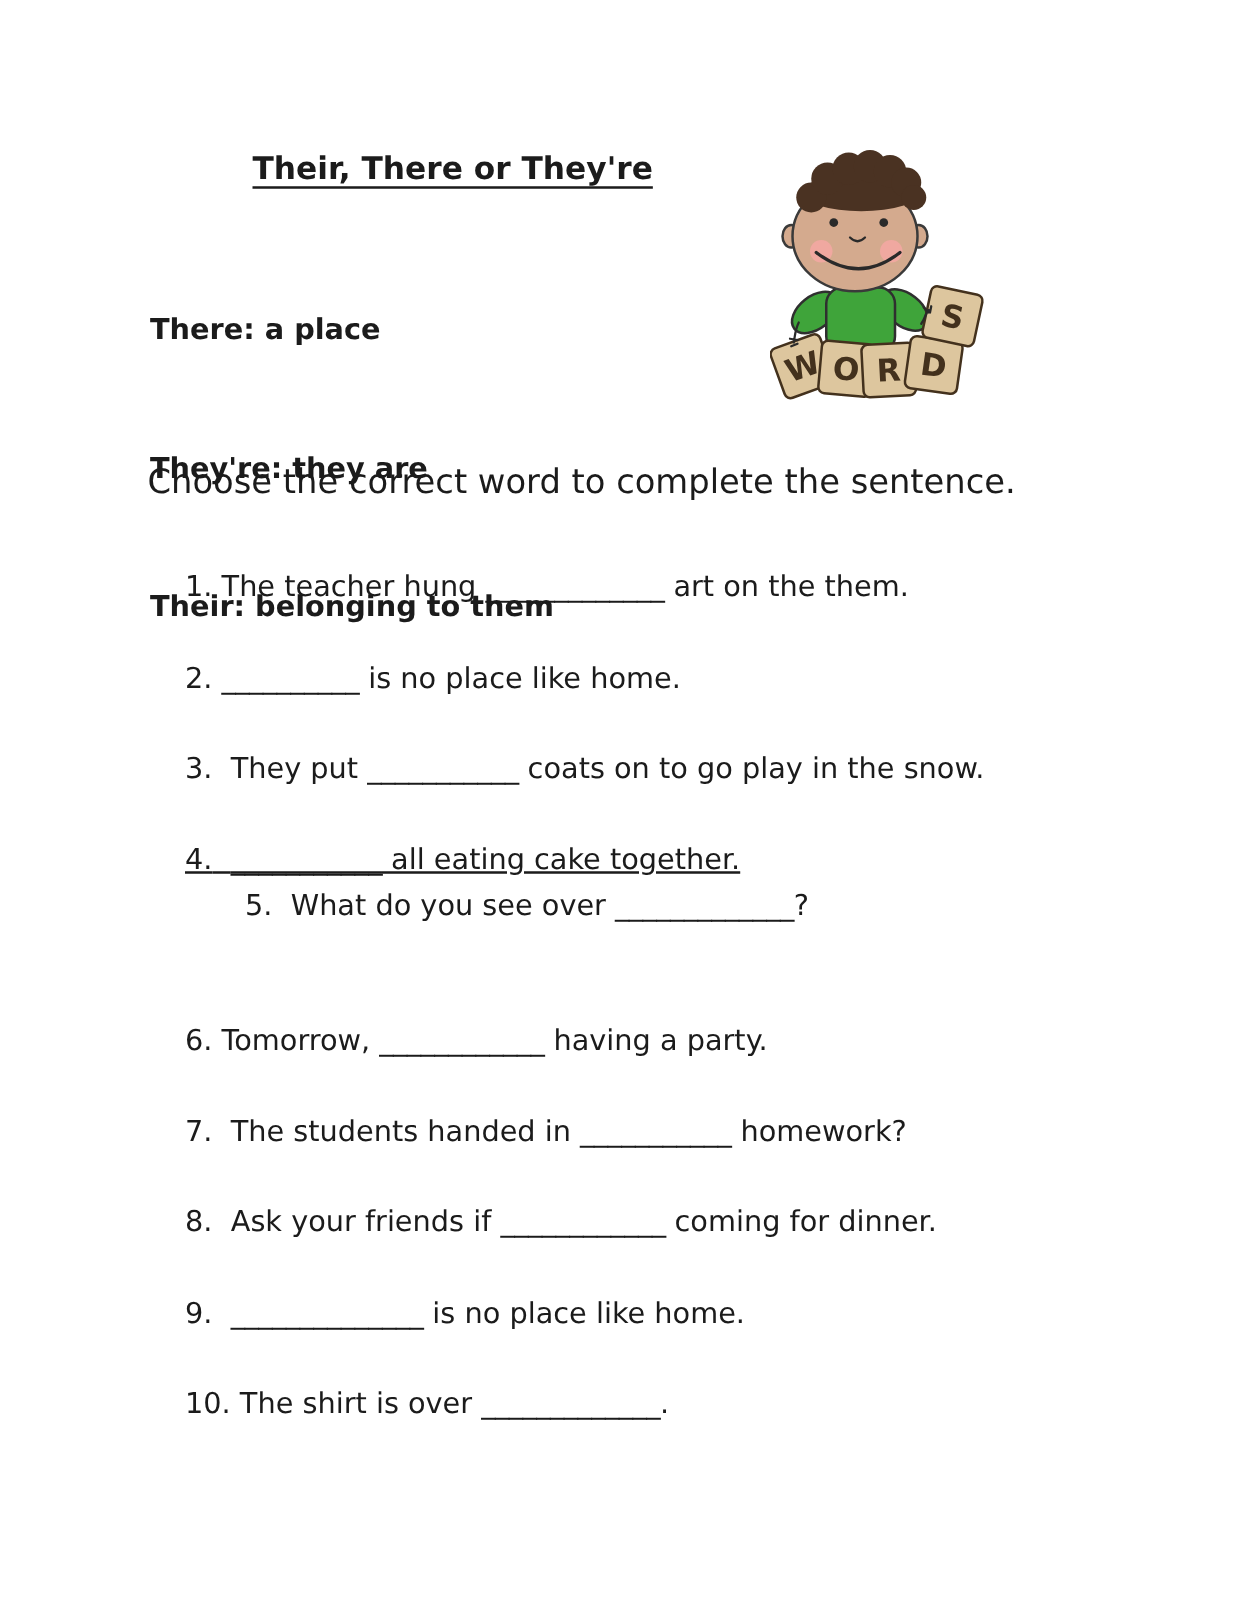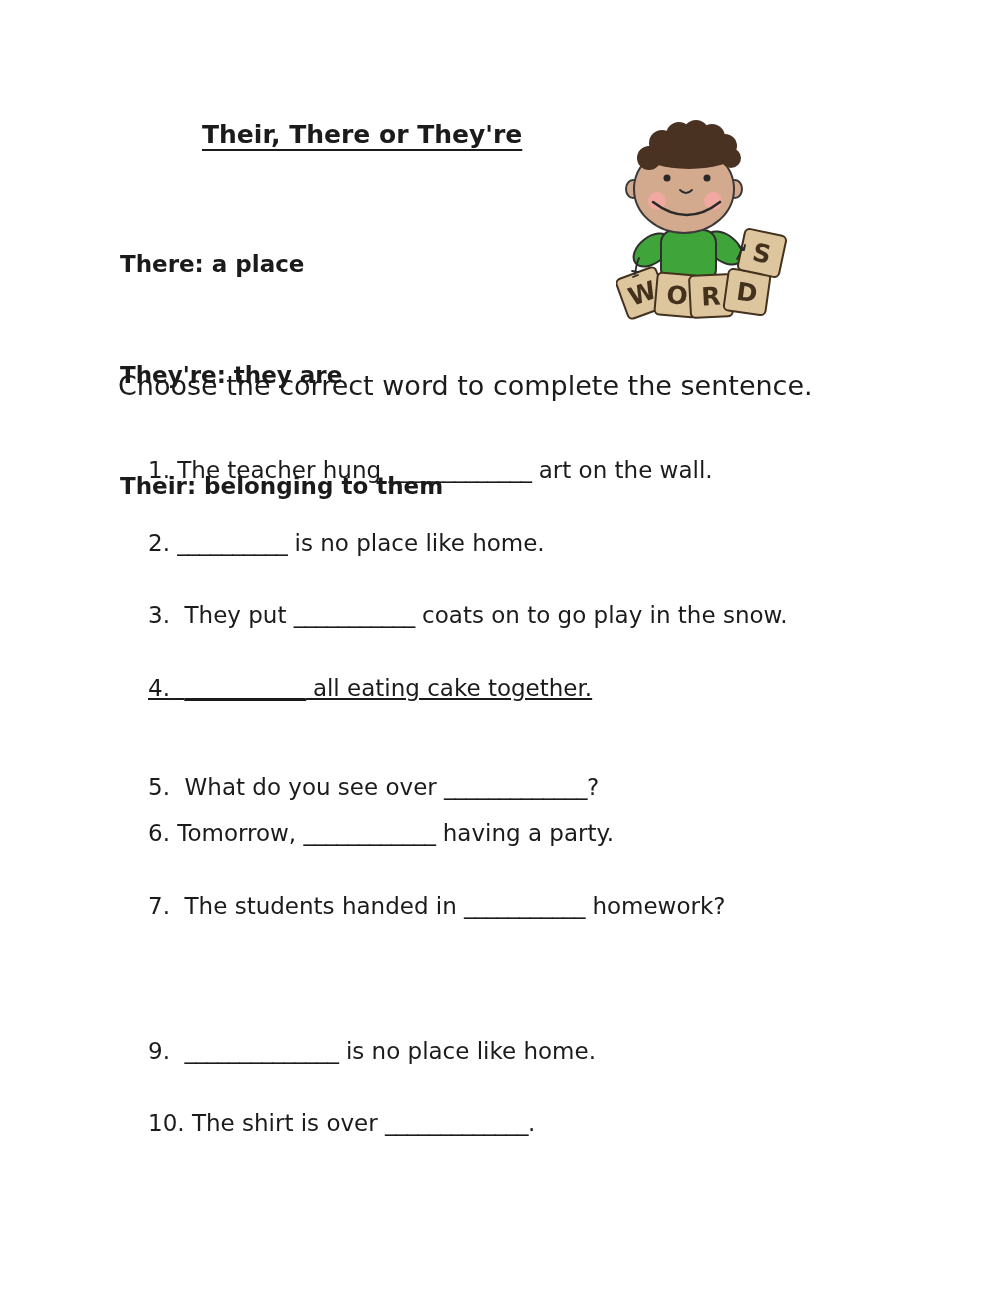--- a/index.html
+++ b/index.html
@@ -47,21 +47,21 @@
   .question {
     position: absolute;
     left: 148px;
     font-size: 23px;
     white-space: pre;
   }
   .q1  { top: 457px; }
   .q2  { top: 530px; }
   .q3  { top: 602px; }
   .q4  { top: 675px; text-decoration: underline; }
-  .q5  { top: 774px; }
+  .q5  { top: 712px; margin-left: 48px; }
   .q6  { top: 820px; }
   .q7  { top: 893px; }
   .q8  { top: 965px; }
   .q9  { top: 1038px; text-align: right; }
   .q10 { top: 1110px; }
   .blank {
     letter-spacing: -0.5px;
     cursor: text;
   }
   
@@ -147,32 +147,33 @@
         <text class="tile-letter" x="0" y="9">S</text>
       </g>
     </g>
 
     <path class="thin" d="M23,146 C20,152 20,157 19,162 M16,159 l6,1 M17,165 l5,-2"></path>
     <path class="thin" d="M121,147 C124,143 124,139 127,136 M123,134 l4,4 M129,133 l-1,5"></path>
   </svg>
 
   <div class="instruction">Choose the correct word to complete the sentence.</div>
 
-  <div class="question q1"><span>1.</span><span> The teacher hung </span><span class="blank">_____________</span><span> art on the wall.</span></div>
+  <div class="question q1"><span>1.</span><span> The teacher hung </span><span class="blank">_____________</span><span> art on the them.</span></div>
 
   <div class="question q2"><span>2.</span><span> </span><span class="blank">__________</span><span> is no place like home.</span></div>
 
   <div class="question q3"><span>3.</span><span>  They put </span><span class="blank">___________</span><span> coats on to go play in the snow.</span></div>
 
   <div class="question q4"><span>4.</span><span>  </span><span class="blank">___________</span><span> all eating cake together.</span></div>
 
   <div class="question q5"><span>5.</span><span>  What do you see over </span><span class="blank">_____________</span><span>?</span></div>
 
   <div class="question q6"><span>6.</span><span> Tomorrow, </span><span class="blank">____________</span><span> having a party.</span></div>
 
   <div class="question q7"><span>7.</span><span>  The students handed in </span><span class="blank">___________</span><span> homework?</span></div>
 
+  <div class="question q8"><span>8.</span><span>  Ask your friends if </span><span class="blank">____________</span><span> coming for dinner.</span></div>
 
   <div class="question q9"><span>9.</span><span>  </span><span class="blank">______________</span><span> is no place like home.</span></div>
 
   <div class="question q10"><span>10.</span><span> The shirt is over </span><span class="blank">_____________</span><span>.</span></div>
 
 </div>
 
 </body></html>

